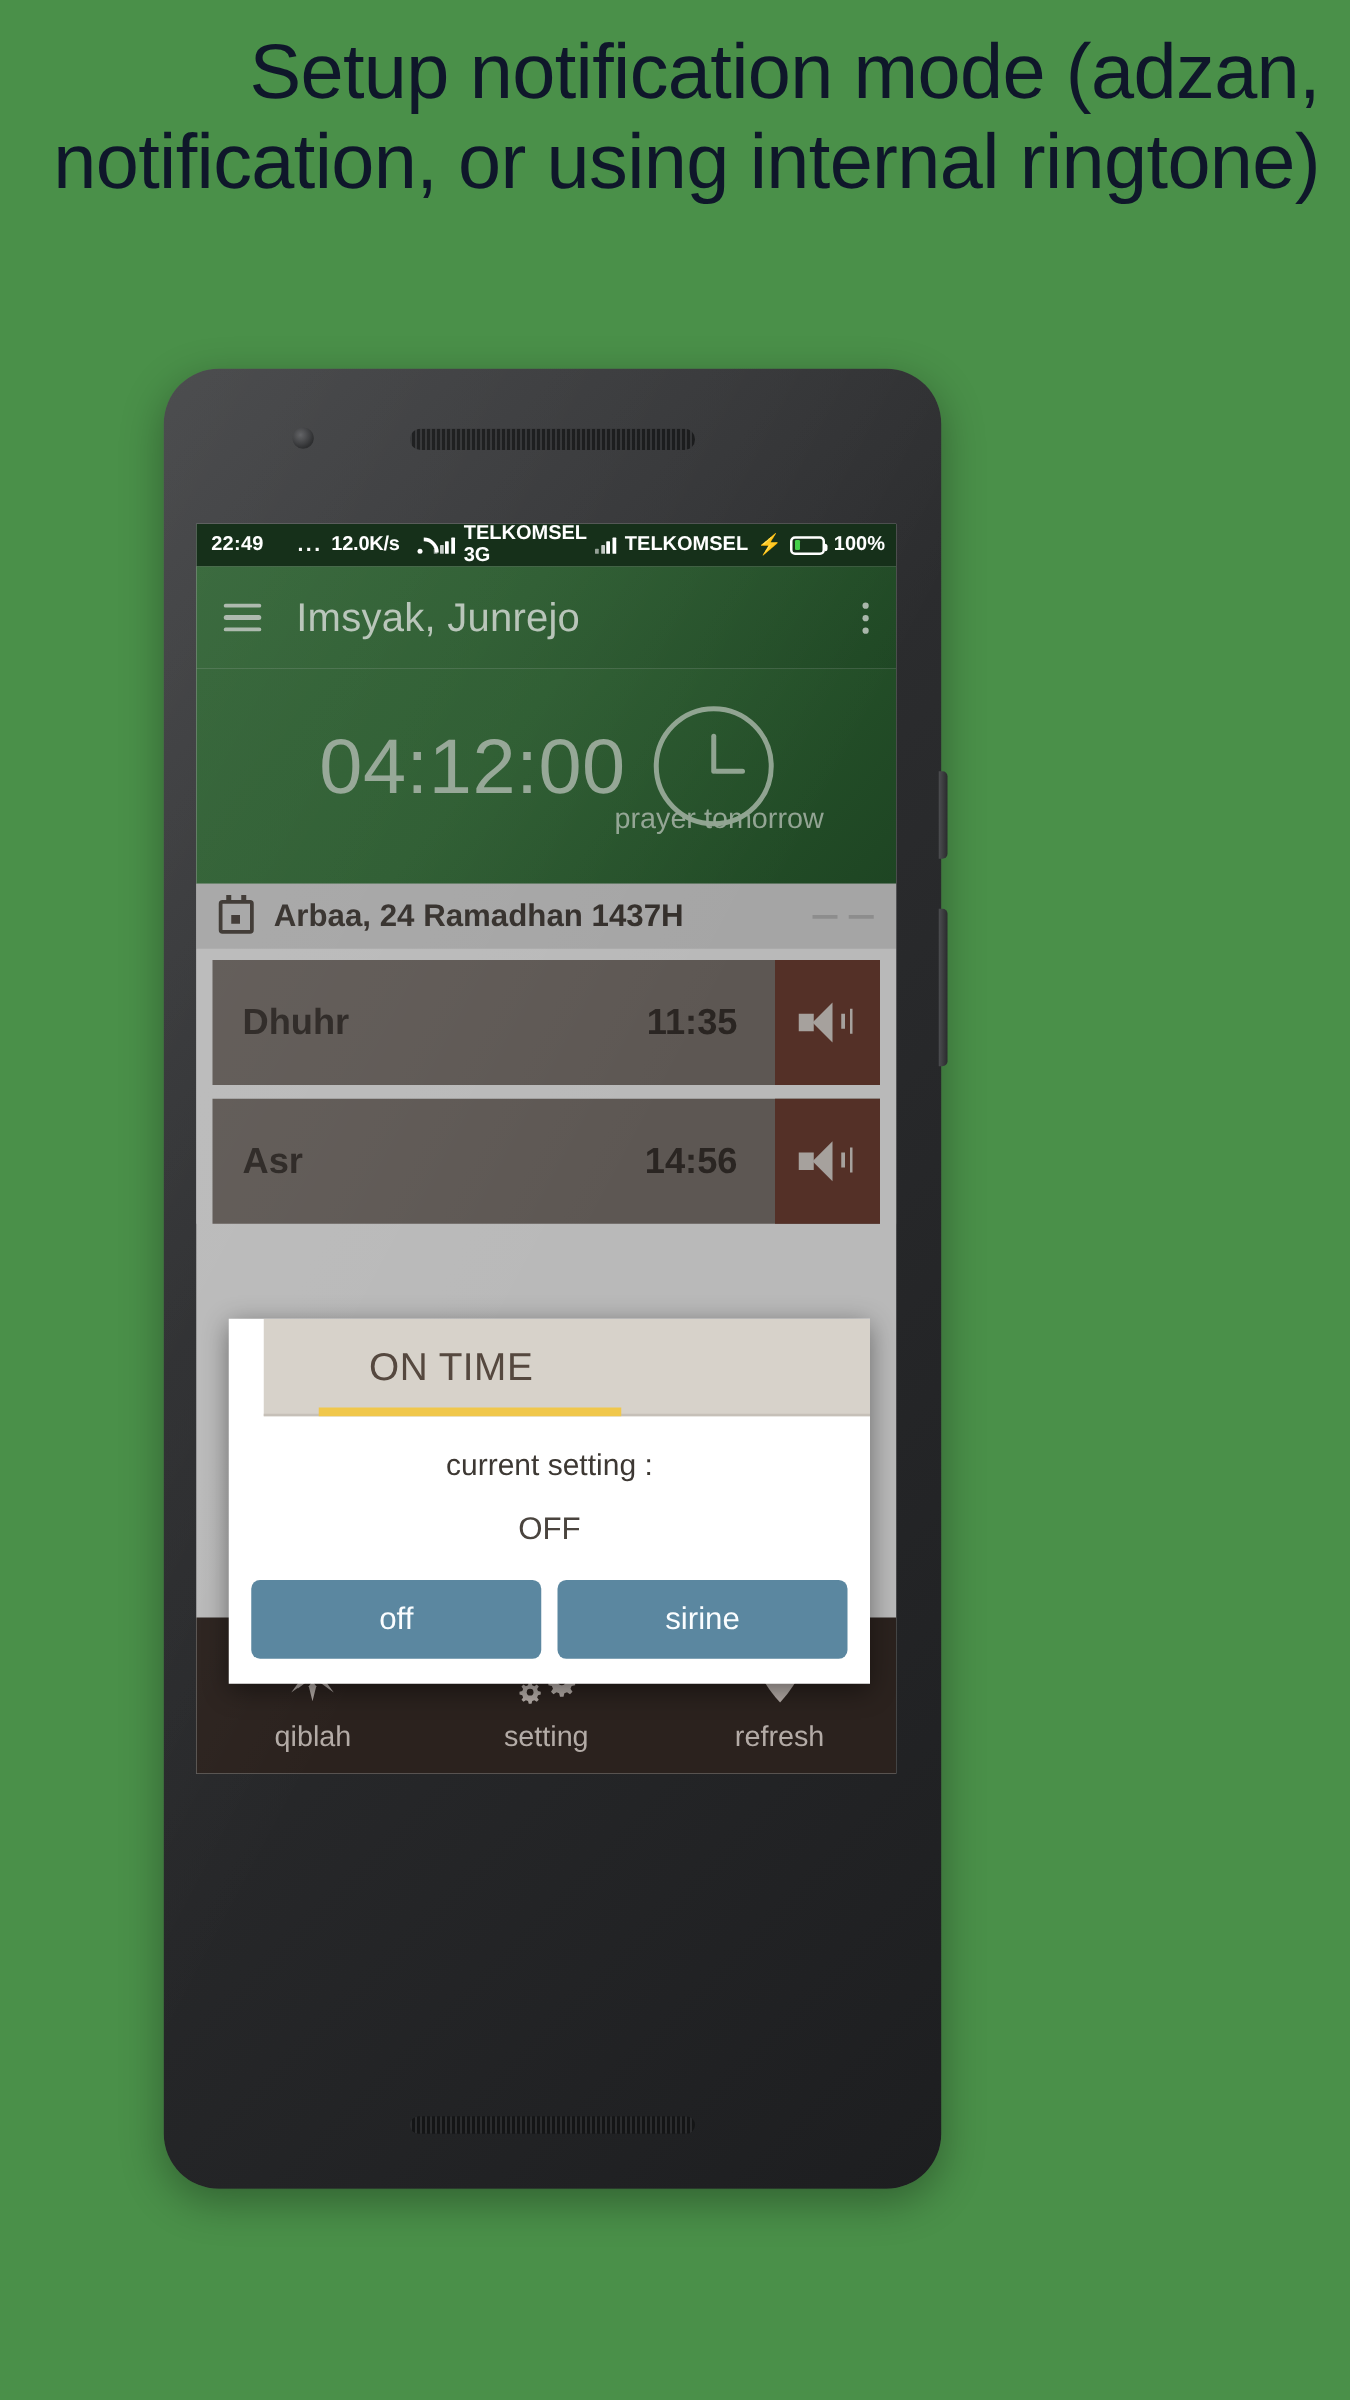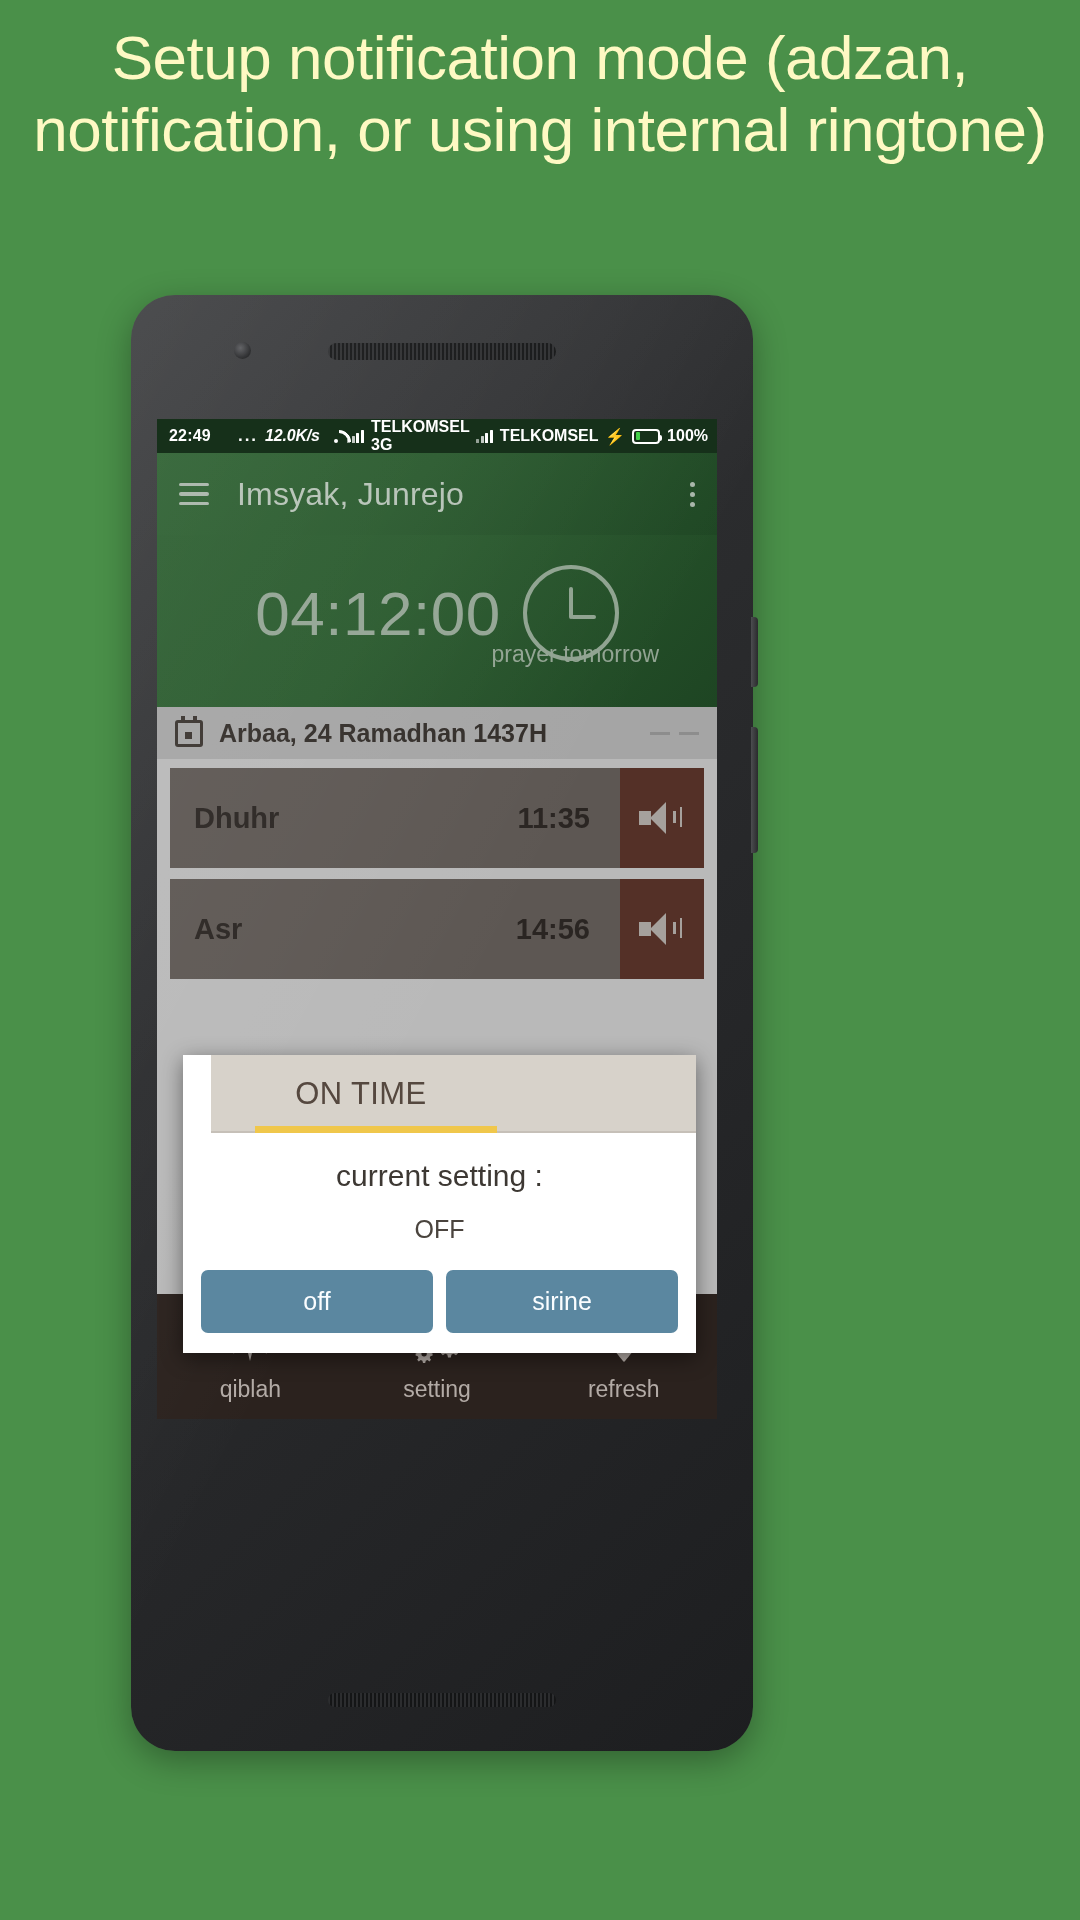--- a/index.html
+++ b/index.html
@@ -8,22 +8,22 @@
     font-family:"Liberation Sans", sans-serif;
     background:#4a9049;
     position:relative;
     overflow:hidden;
   }
 
   
   .headline {
     position:absolute;
     top:22px; left:0; width:1080px;
-    text-align:center;
-    color:#fef9c3;
+    text-align:right;
+    color:#0f172a;
     font-size:62px;
     line-height:1.16;
     font-weight:400;
     letter-spacing:-0.5px;
     padding:0 24px;
   }
 
   
   .phone {
     position:absolute;
@@ -87,21 +87,21 @@
     display:flex; align-items:center;
     padding:0 9px 0 12px;
     color:#ffffff;
     font-size:16px;
     font-weight:bold;
     gap:7px;
     position:relative; z-index:5;
   }
   .sb-clock { letter-spacing:0.2px; }
   .sb-dots { letter-spacing:2px; font-size:17px; margin-left:20px; }
-  .sb-rate { letter-spacing:-0.2px;font-style:italic; }
+  .sb-rate { letter-spacing:-0.2px; }
   .sig { display:inline-flex; align-items:flex-end; gap:1.5px; height:14px; }
   .sig i { width:3px; background:#fff; border-radius:0.5px; display:block; }
   .sig i:nth-child(1){height:4px;opacity:.55}
   .sig i:nth-child(2){height:7px;opacity:.75}
   .sig i:nth-child(3){height:10px}
   .sig i:nth-child(4){height:13px}
   .wifi { width:18px; height:14px; position:relative; }
   .wifi::before{
     content:""; position:absolute; left:0; top:1px;
     width:18px; height:18px; border-radius:50%;
@@ -268,21 +268,21 @@
   .dlg-tab.t1 { width:56%; justify-content:flex-end; padding-right:56px; }
   .dlg-tab.t2 { flex:1; justify-content:flex-start; }
   .tab-underline {
     position:absolute; left:9%; bottom:0;
     width:50%; height:7px; background:#f0c74b;
   }
   .tab-track {
     position:absolute; left:0; bottom:0; width:100%; height:2px; background:#c6c0b8;
   }
   .dlg-body { padding:26px 18px 20px; text-align:center; }
-  .dlg-title { font-size:30px; color:#3d3833; }
+  .dlg-title { font-size:24px; color:#3d3833; }
   .dlg-value { font-size:25px; color:#4a443e; margin-top:22px; }
   .dlg-grid {
     margin-top:26px;
     display:grid;
     grid-template-columns:1fr 1fr;
     gap:13px;
   }
   .dlg-btn {
     background:#5b87a0;
     color:#fafdff;

